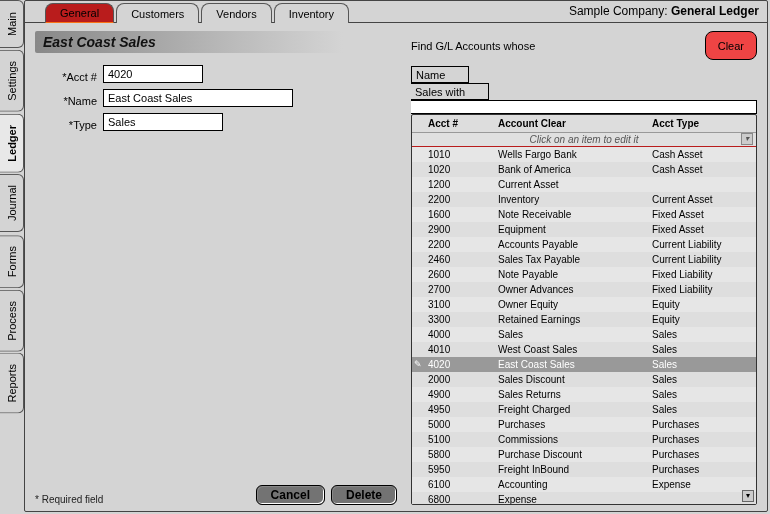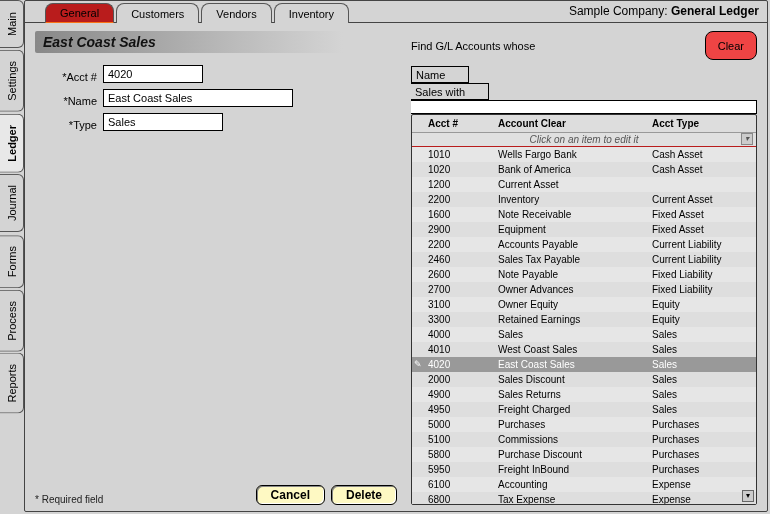--- a/index.html
+++ b/index.html
@@ -145,21 +145,21 @@
   .bottom-btns {
     position: absolute;
     right: 10px;
     bottom: 6px;
     display: flex;
     gap: 6px;
   }
   .btn {
     border: 1px solid #000;
     border-radius: 6px;
-    background: #fef9c3;
+    background: #737373;
     padding: 2px 14px;
     font-size: 12px;
     font-weight: bold;
     cursor: pointer;
     box-shadow: 1px 1px 0 #888 inset, -1px -1px 0 #fff inset;
     font-family: inherit;
   }
   .right-panel {
     flex: 1;
     padding: 8px 10px 6px 4px;
@@ -471,21 +471,20 @@
               <div class="col-name">Freight InBound</div>
               <div class="col-type">Purchases</div>
             </div>
             <div class="trow">
               <div class="col-acct">6100</div>
               <div class="col-name">Accounting</div>
               <div class="col-type">Expense</div>
             </div>
             <div class="trow">
               <div class="col-acct">6800</div>
-              <div class="col-name">Tax Expense</div>
               <div class="col-type">Expense</div>
             </div>
             <div class="trow">
               <div class="col-acct">6900</div>
               <div class="col-name">Vehide Expense</div>
               <div class="col-type">Expense</div>
             </div>
             <div class="scroll-btn" style="bottom:2px">▾</div>
         </div>
       </div>

